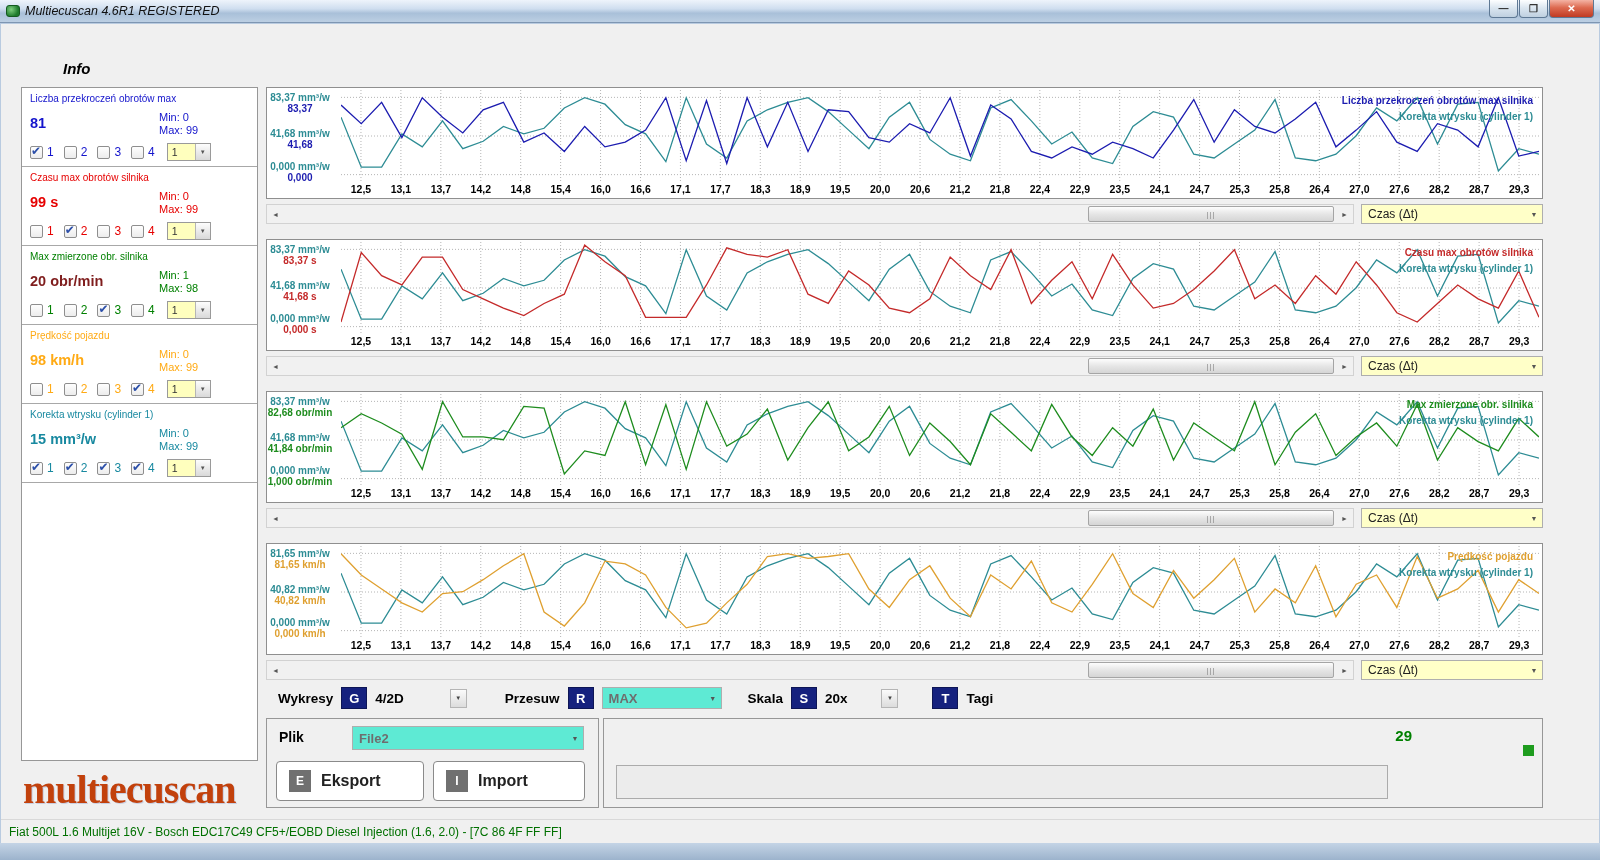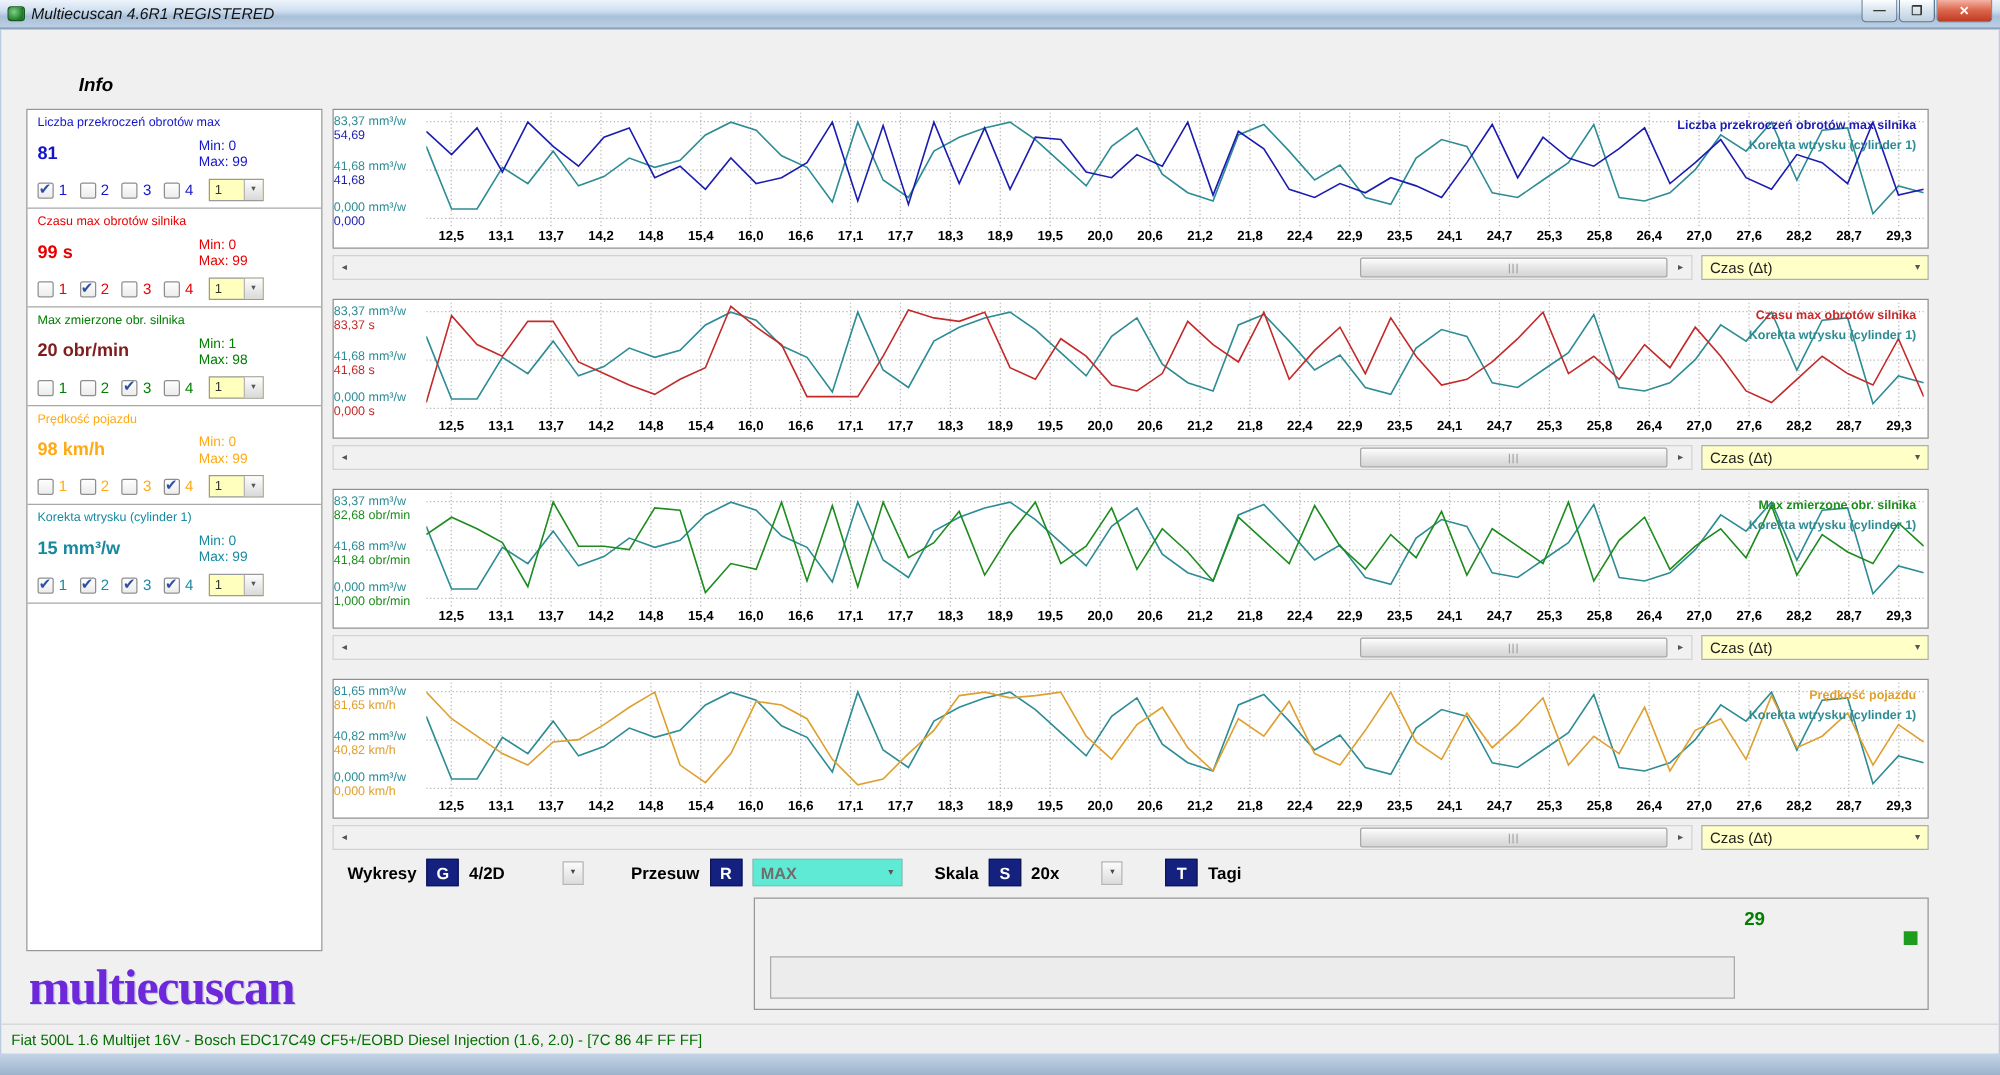--- a/index.html
+++ b/index.html
@@ -72,34 +72,34 @@
   }
   .mini-select .val { flex:1; font-size:10.5px; padding-left:4px; color:#333; }
   .mini-select .arr {
     width:15px; height:100%; background:linear-gradient(#fdfdfd,#d9d9d9);
     border-left:1px solid #b5b5b5; font-size:6px; color:#555;
     display:flex; align-items:center; justify-content:center;
   }
   .logo {
     position:absolute; left:22px; top:742px;
     font-family:"Liberation Serif", serif; font-weight:bold;
-    font-size:40px; color:#6d28d9; letter-spacing:-1px;
+    font-size:40px; color:#c2410c; letter-spacing:-1px;
     text-shadow:1px 1px 0 #c9cfe2;
   }
   
   .charts { position:absolute; left:265px; top:63px; width:1277px; }
   .chart-block { position:relative; width:1277px; margin-bottom:15px; }
   .chart-box {
     position:relative; width:1277px; height:112px;
     background:#fff; border:1px solid #8f8f8f;
   }
   .plot-wrap { position:absolute; left:74px; top:2px; right:3px; bottom:16px; }
   .plot { width:100%; height:100%; display:block; }
   .ylabels { position:absolute; left:0; top:0; width:70px; height:100%; }
-  .ylab { position:absolute; right:4px; width:66px; text-align:left; font-size:10px; line-height:11px; }
+  .ylab { position:absolute; right:4px; width:66px; text-align:center; font-size:10px; line-height:11px;font-weight:bold; }
   .ylab.g0 { top:4px; } .ylab.g1 { top:40px; } .ylab.g2 { bottom:15px; }
   .legend { position:absolute; top:3px; right:6px; text-align:right; font-size:10px; font-weight:bold; line-height:16px; }
   .xticks { position:absolute; left:74px; right:3px; bottom:1px; height:14px; display:flex; }
   .xticks span { flex:1; text-align:center; font-size:10.5px; font-weight:bold; color:#000; }
   .scroll-row { position:relative; height:20px; margin-top:5px; }
   .sb { position:absolute; left:0; top:0; width:1088px; height:20px; background:#f1f1f1; border:1px solid #d2d2d2; display:flex; }
   .sb-btn { width:17px; height:100%; display:flex; align-items:center; justify-content:center; font-size:7px; color:#555; cursor:pointer; }
   .sb-track { flex:1; position:relative; }
   .sb-thumb {
     position:absolute; right:2px; top:1px; width:246px; height:16px;
@@ -299,21 +299,21 @@
   </div>
 </div>
   <div class="logo">multiecuscan</div>
 
   <div class="charts" id="charts">
   <div class="chart-block">
     <div class="chart-box">
       <div class="ylabels">
             <div class="ylab g0">
               <div style="color: rgb(45, 140, 148);">83,37 mm³/w</div>
-              <div style="color: rgb(28, 28, 176);">54,69</div>
+              <div style="color: rgb(28, 28, 176);">83,37</div>
             </div>
             <div class="ylab g1">
               <div style="color: rgb(45, 140, 148);">41,68 mm³/w</div>
               <div style="color: rgb(28, 28, 176);">41,68</div>
             </div>
             <div class="ylab g2">
               <div style="color: rgb(45, 140, 148);">0,000 mm³/w</div>
               <div style="color: rgb(28, 28, 176);">0,000</div>
             </div>
           </div>
@@ -757,20 +757,35 @@
     <span class="key-badge">S</span>
     <span class="ctl-value">20x</span>
     <span class="drop-btn" style="margin-left:34px">
         <span>▼</span>
       </span>
     <span style="width:26px"></span>
     <span class="key-badge">T</span>
     <span class="ctl-label">Tagi</span>
   </div>
 
+  <div class="file-box">
+    <div class="plik-label">Plik</div>
+    <div class="combo file-combo">
+      <span class="combo-text dis">File2</span>
+      <span class="combo-arrow">▼</span>
+    </div>
+    <div class="btn eksport-btn">
+      <span class="gray-badge">E</span>
+      <span class="btn-label">Eksport</span>
+    </div>
+    <div class="btn import-btn">
+      <span class="gray-badge">I</span>
+      <span class="btn-label">Import</span>
+    </div>
+  </div>
 
   <div class="run-box">
     <div class="counter" id="counter" style="color: rgb(0, 128, 0);">29</div>
     <div class="green-dot"></div>
     <div class="progress"></div>
   </div>
 </div>
 
 <div class="statusbar">
   <span>Fiat 500L 1.6 Multijet 16V - Bosch EDC17C49 CF5+/EOBD Diesel Injection (1.6, 2.0) - [7C 86 4F FF FF]</span>

